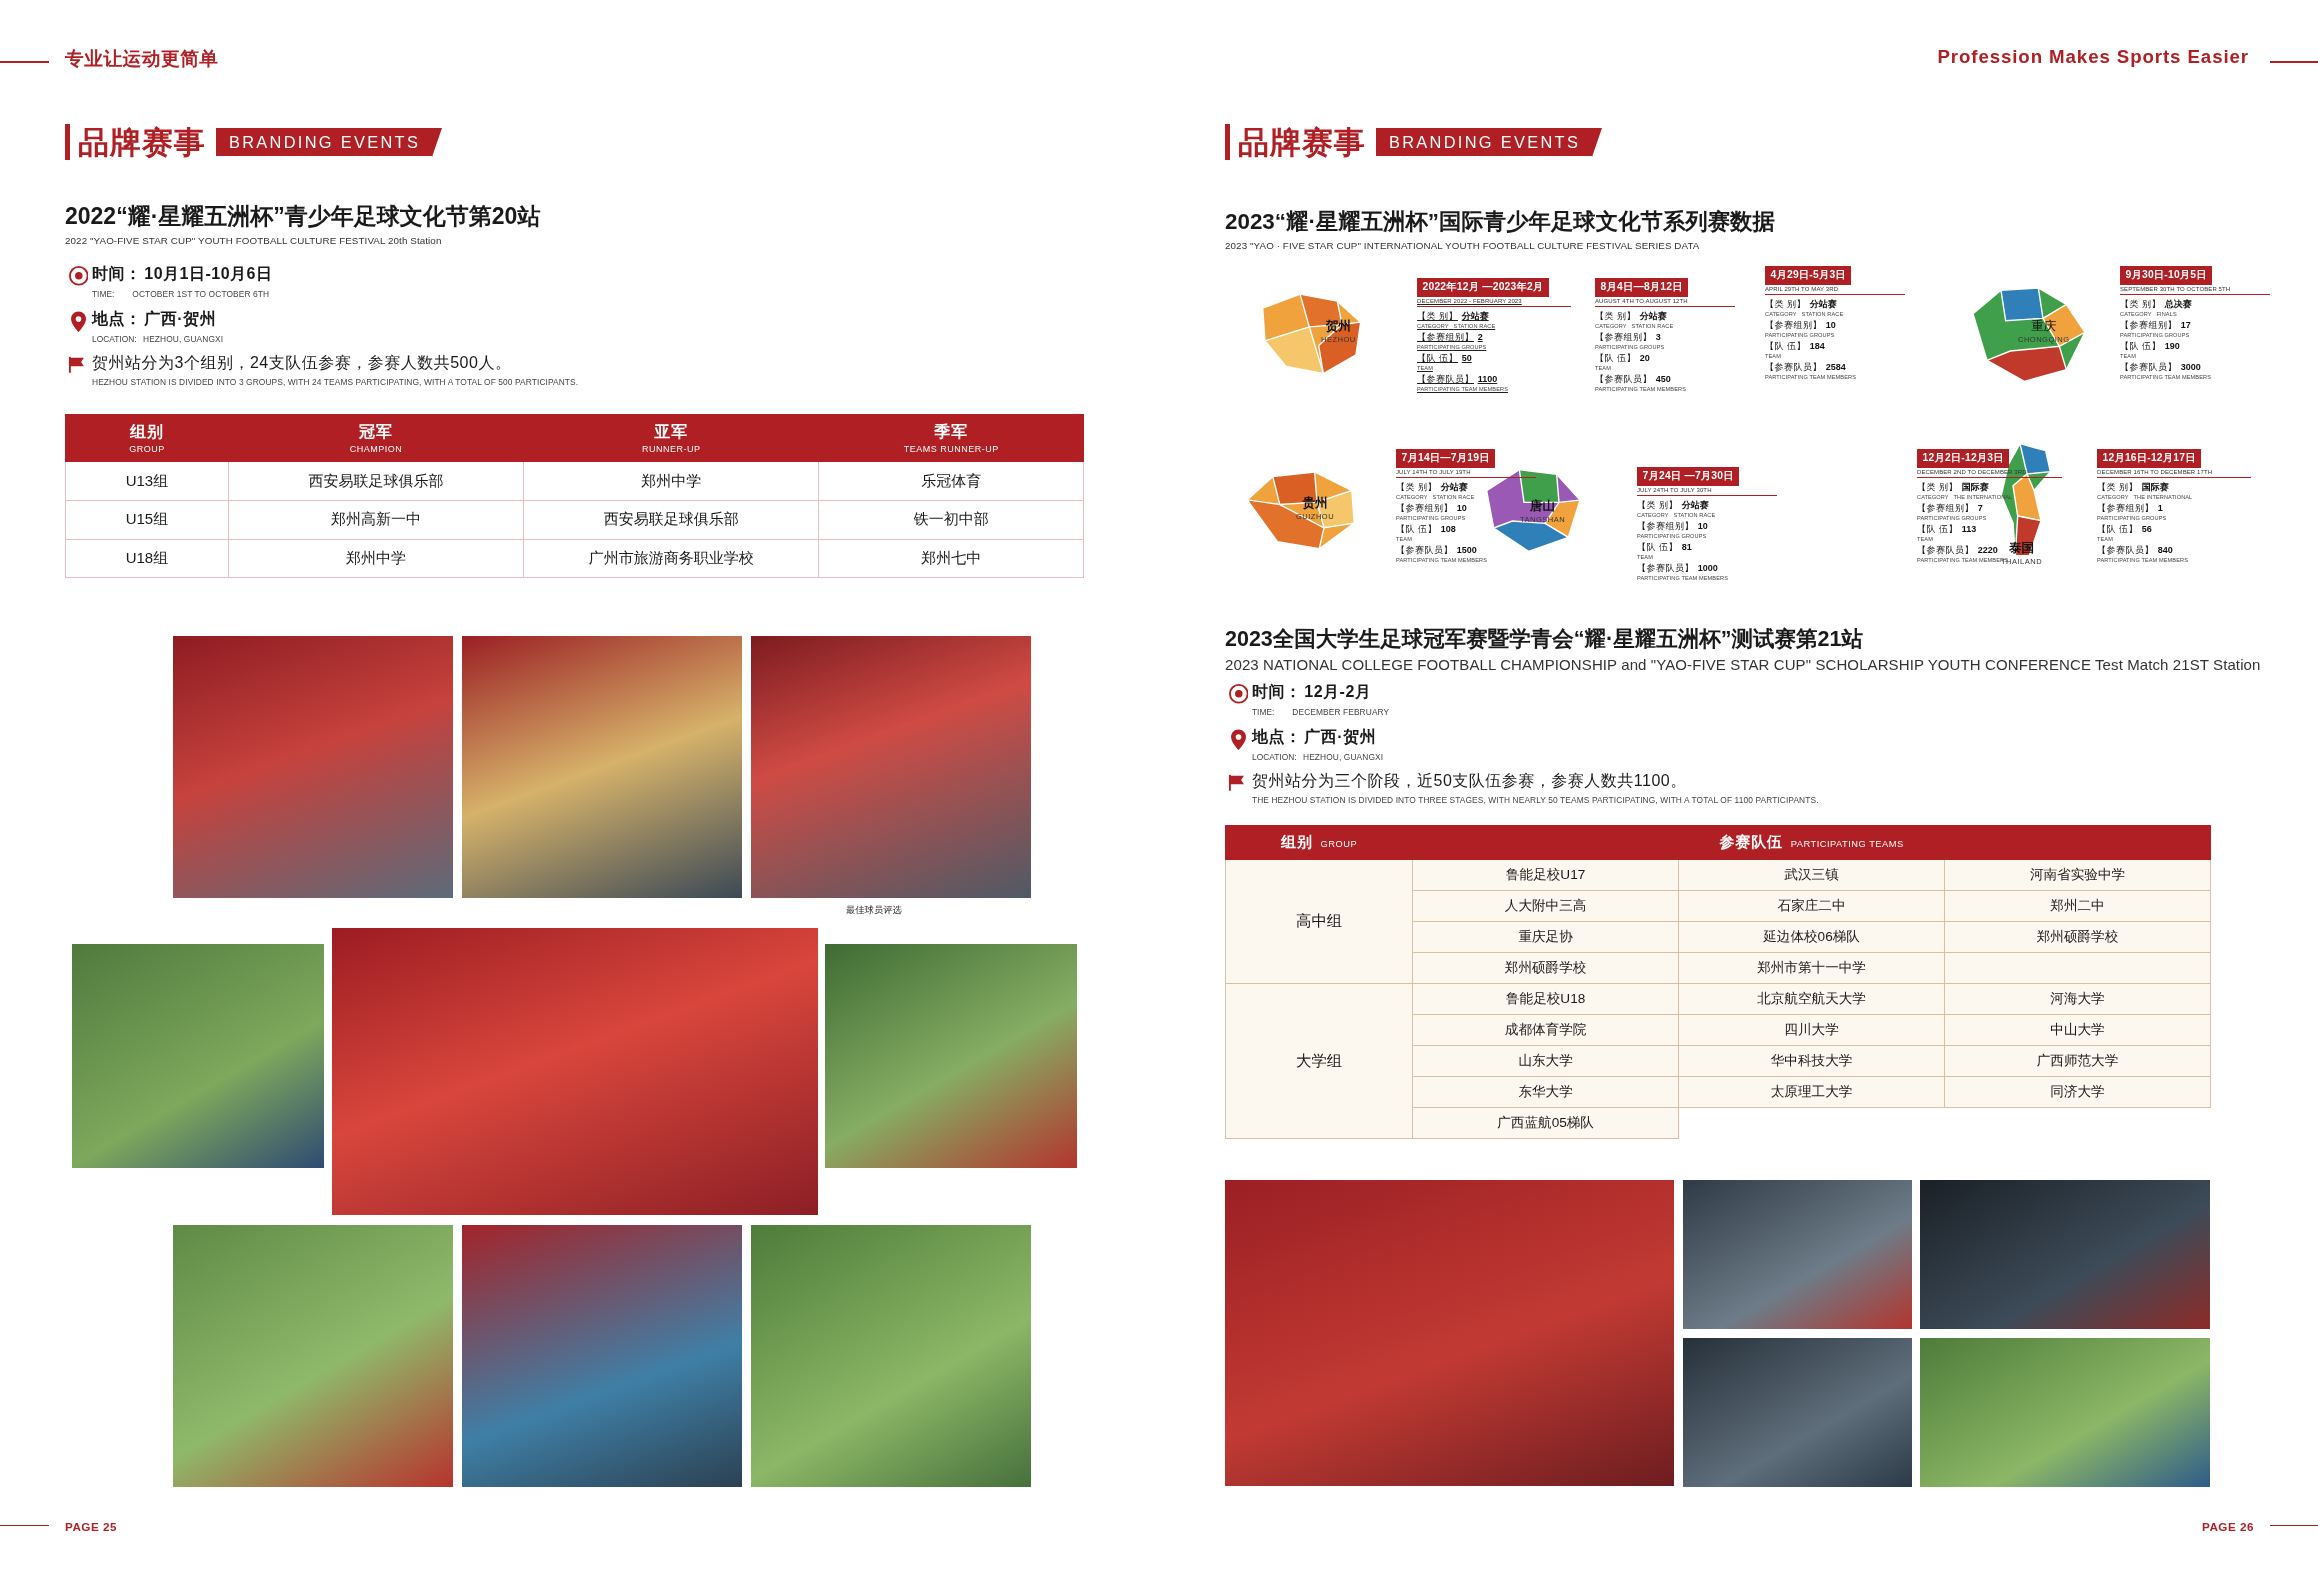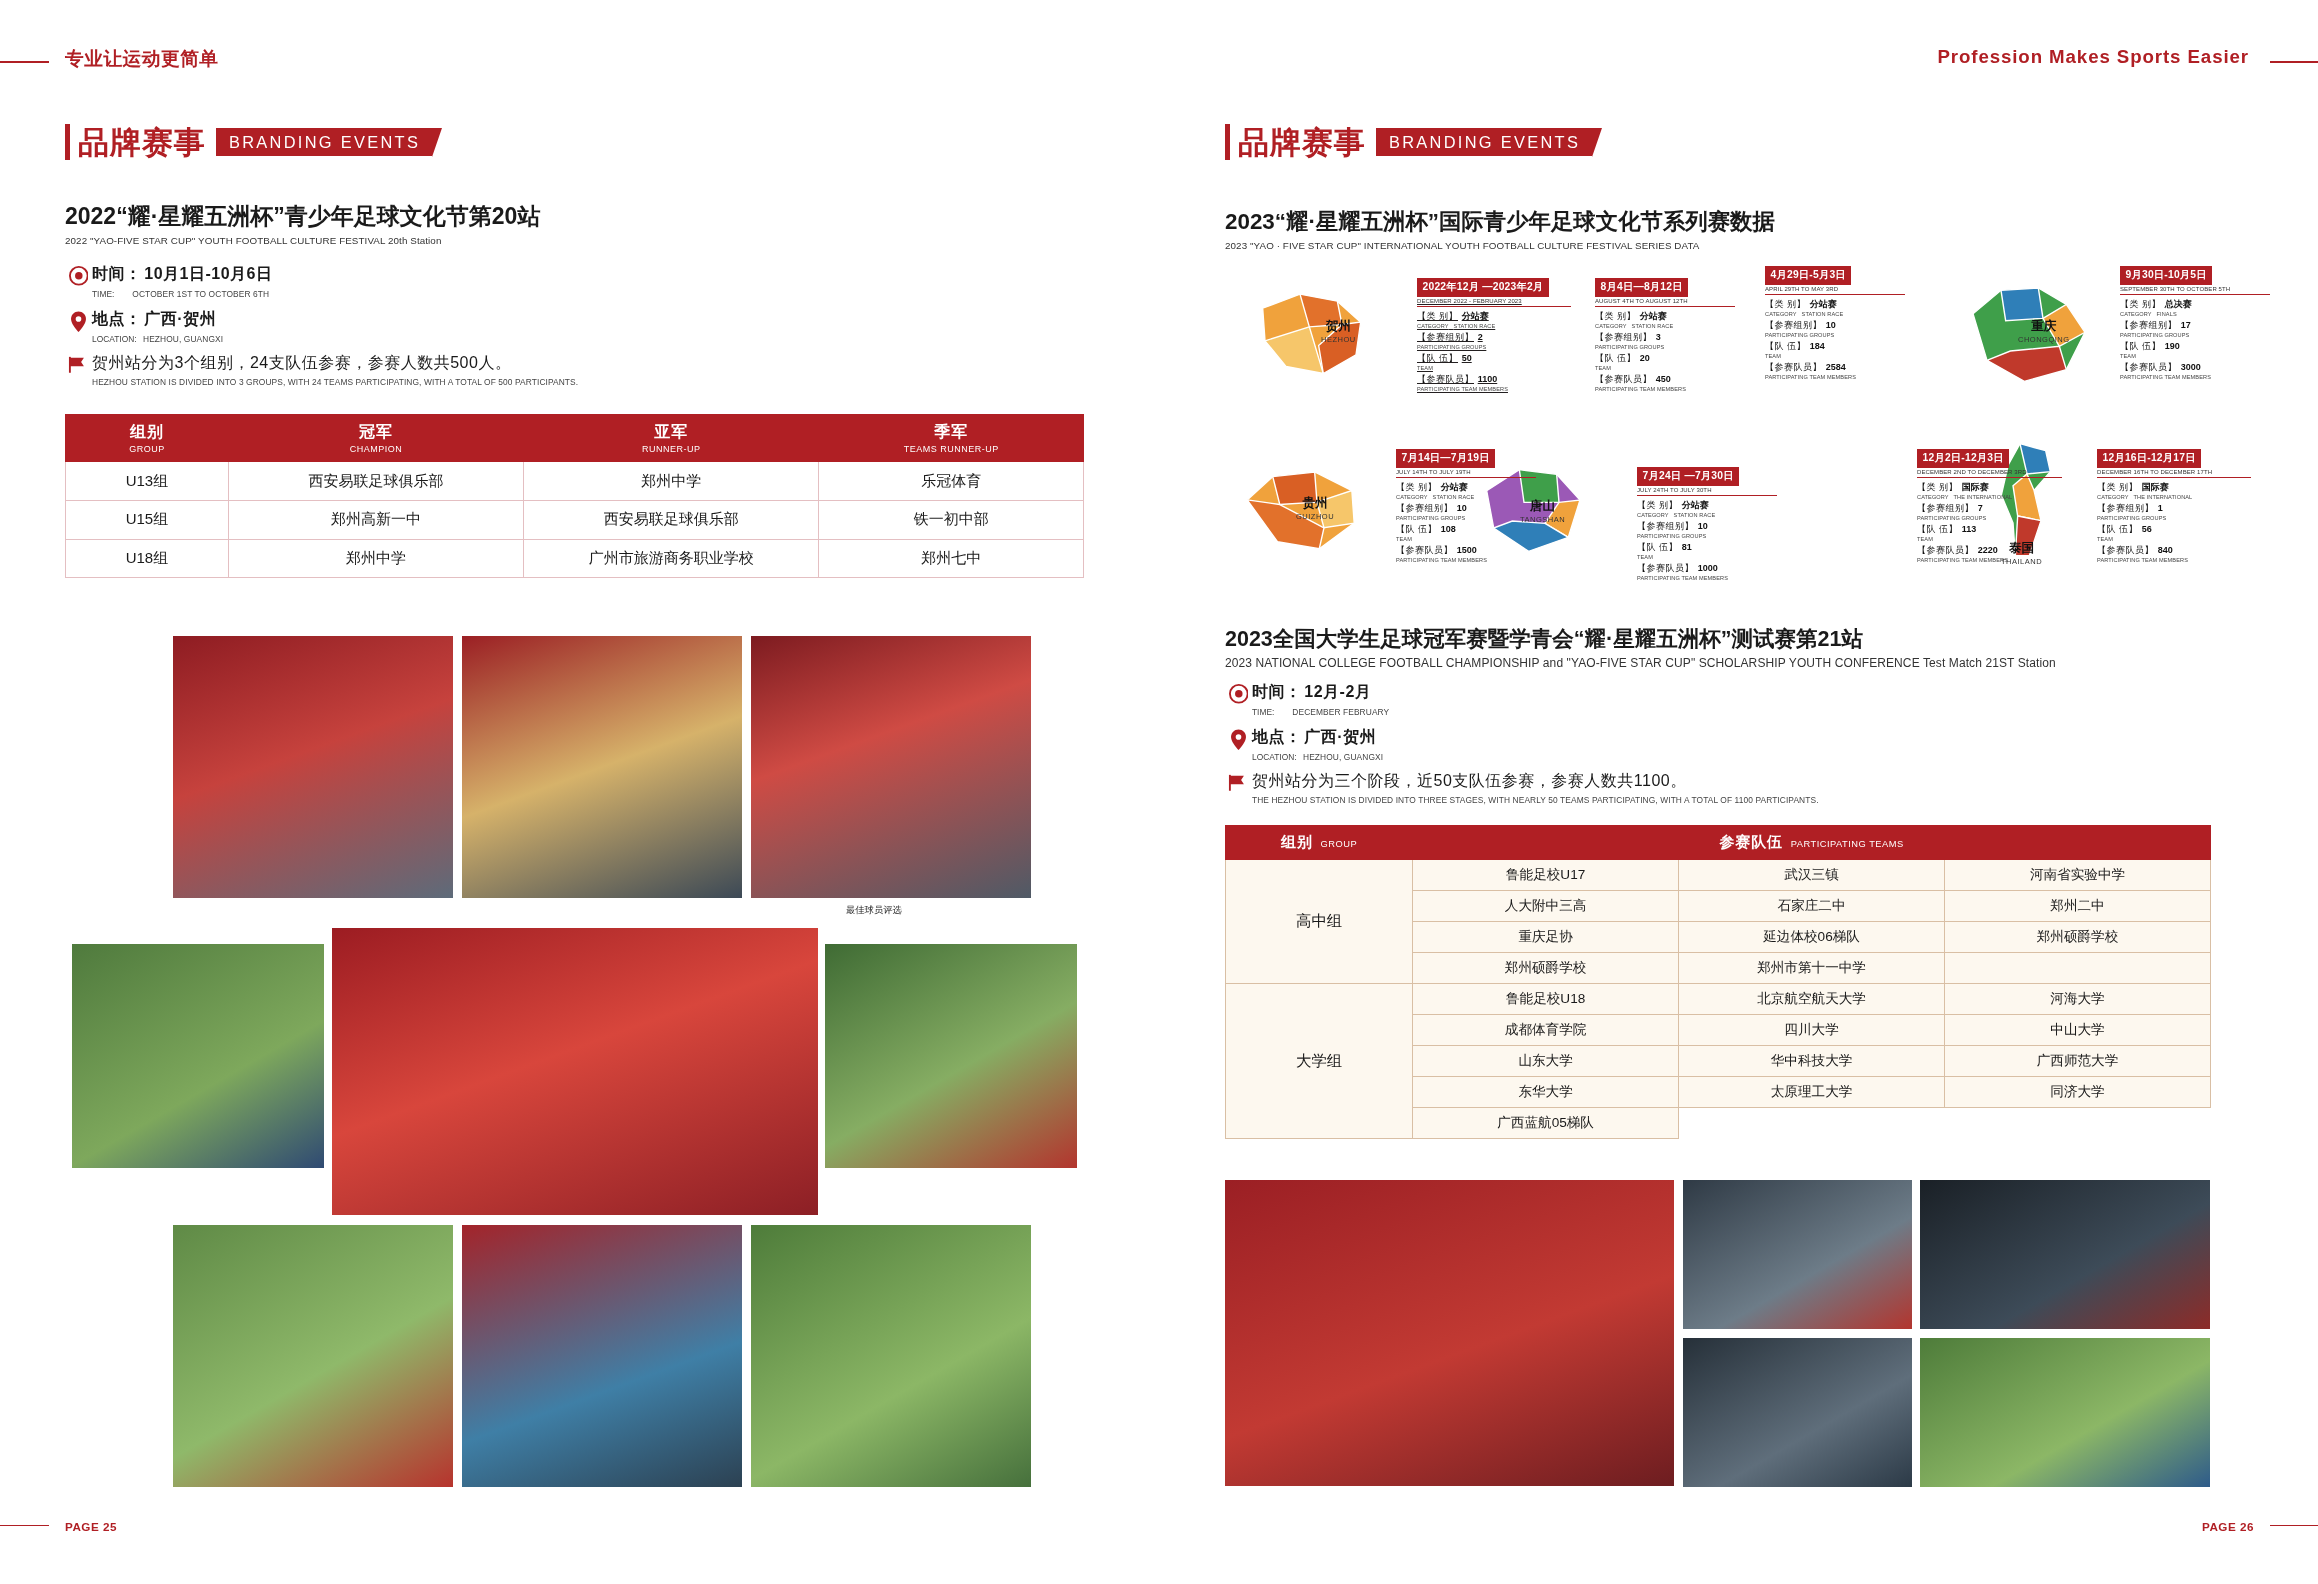--- a/index.html
+++ b/index.html
@@ -273,21 +273,21 @@
     <div style="font-size:7.5px; color:#333; letter-spacing:0.5px;">HEZHOU</div>
   </div>
 
   <svg class="mapimg" style="left:799px; top:276px;" width="154" height="122" viewBox="0 0 330 260">
     <path d="M30 80 L90 30 L170 25 L230 60 L270 120 L230 200 L140 225 L60 180 Z" fill="#3f9f4a" stroke="#fff" stroke-width="3"></path>
     <path d="M90 30 L170 25 L180 90 L100 95 Z" fill="#2f7fb8" stroke="#fff" stroke-width="3"></path>
     <path d="M180 90 L230 60 L270 120 L215 150 Z" fill="#f0a23c" stroke="#fff" stroke-width="3"></path>
     <path d="M60 180 L140 225 L230 200 L215 150 L110 160 Z" fill="#c0392b" stroke="#fff" stroke-width="3"></path>
   </svg>
   <div style="position:absolute; left:858px; top:318px; text-align:center;">
-    <div style="font-size:12.6px; font-weight:bold; color:#111;text-align:center;">重庆</div>
+    <div style="font-size:12.6px; font-weight:normal; color:#111;text-align:center;">重庆</div>
     <div style="font-size:7.5px; color:#333; letter-spacing:0.5px;">CHONGQING</div>
   </div>
 
   <svg class="mapimg" style="left:75px; top:458px;" width="150" height="107" viewBox="0 0 320 230">
     <path d="M25 90 L80 40 L170 30 L250 70 L255 140 L180 195 L90 180 Z" fill="#f0a23c" stroke="#fff" stroke-width="3"></path>
     <path d="M80 40 L170 30 L175 95 L95 100 Z" fill="#d95f24" stroke="#fff" stroke-width="3"></path>
     <path d="M175 95 L250 70 L255 140 L190 150 Z" fill="#f6c66a" stroke="#fff" stroke-width="3"></path>
     <path d="M95 100 L190 150 L180 195 L90 180 L25 90 Z" fill="#e2712b" stroke="#fff" stroke-width="3"></path>
   </svg>
   <div style="position:absolute; left:136px; top:495px; text-align:center;">
@@ -520,21 +520,21 @@
     <div class="mc-sub">TEAM</div>
     <div class="mc-line">
         <span class="mc-k">【参赛队员】</span>
         <span class="mc-v">840</span>
       </div>
     <div class="mc-sub">PARTICIPATING TEAM MEMBERS</div>
   </div>
 
   <div style="position:absolute; left:65px; top:624px;">
     <div class="h-cn" style="font-size:21.5px;">2023全国大学生足球冠军赛暨学青会“耀·星耀五洲杯”测试赛第21站</div>
-    <div class="h-en" style="font-size:12px;">2023 NATIONAL COLLEGE FOOTBALL CHAMPIONSHIP and  "YAO-FIVE STAR CUP" SCHOLARSHIP YOUTH CONFERENCE Test Match 21ST Station</div>
+    <div class="h-en" style="font-size:15px;">2023 NATIONAL COLLEGE FOOTBALL CHAMPIONSHIP and  "YAO-FIVE STAR CUP" SCHOLARSHIP YOUTH CONFERENCE Test Match 21ST Station</div>
   </div>
 
   <div style="position:absolute; left:65px; top:673px; width:888px;">
     <div class="info-row">
       <div class="info-ico">
         <svg width="19.6" height="19.6" viewBox="0 0 42 42">
             <circle cx="21" cy="21" r="19" fill="none" stroke="#b01f24" stroke-width="4"></circle>
             <circle cx="21" cy="21" r="8" fill="#b01f24"></circle>
           </svg>
       </div>

